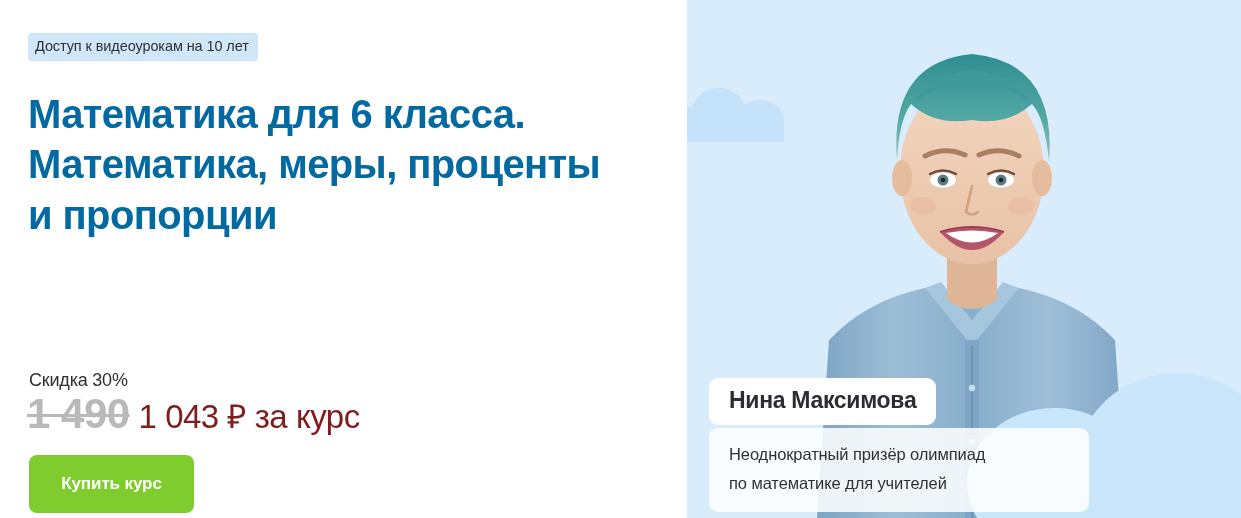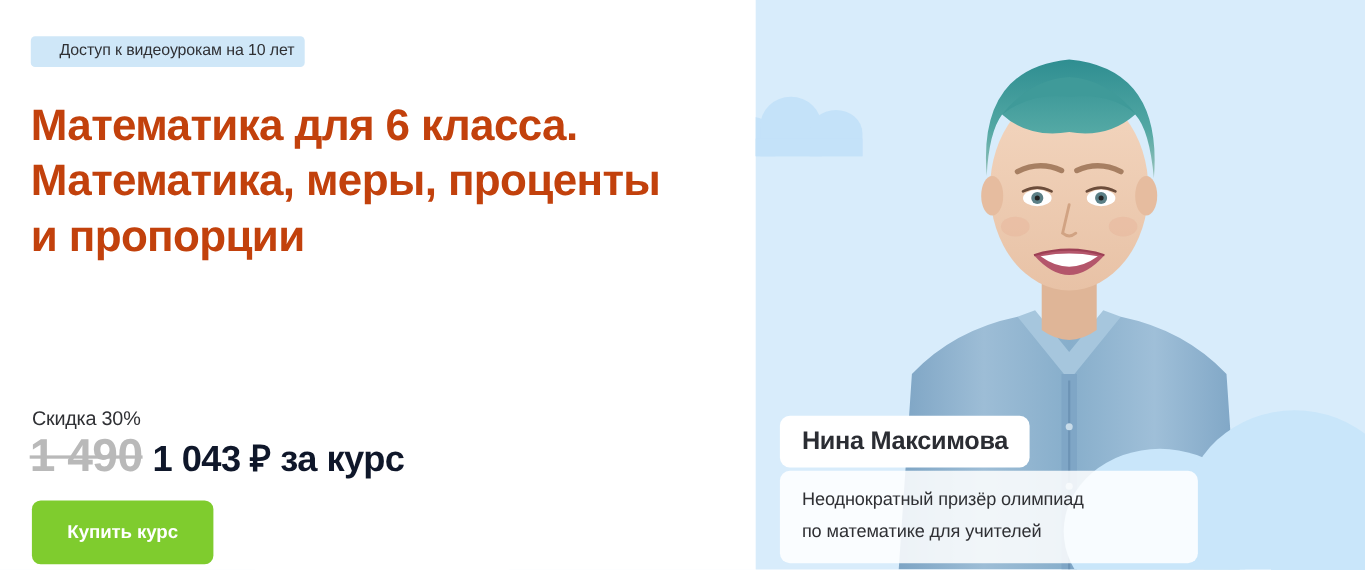--- a/index.html
+++ b/index.html
@@ -32,34 +32,34 @@
     background: #ffffff;
   }
   .access-badge {
     position: absolute;
     left: 28px;
     top: 33px;
     background: #cfe7f8;
     color: #2f3034;
     font-size: 14.5px;
     line-height: 1;
-    padding: 6px 9px 7px 26px;
+    padding: 6px 9px 7px 7px;
     border-radius: 4px;
     white-space: nowrap;
     letter-spacing: -0.1px;
   }
   .course-title {
     position: absolute;
     left: 28px;
     top: 62px;
     width: 620px;
     font-size: 40px;
     line-height: 1.26;
     font-weight: bold;
-    color: #c2410c;
+    color: #0369a1;
     letter-spacing: -0.6px;
   }
   .course-title .tline {
     display: block;
     white-space: nowrap;
   }
 
   .discount-note {
     position: absolute;
     left: 28px;
@@ -119,22 +119,22 @@
   .price-old {
     font-size: 42px;
     font-weight: bold;
     color: #b9b9b9;
     text-decoration: line-through;
     text-decoration-thickness: 2.5px;
     letter-spacing: -0.5px;
   }
   .price-new {
     font-size: 33px;
-    font-weight: bold;
-    color: #0f172a;
+    font-weight: normal;
+    color: #7f1d1d;
     letter-spacing: -0.5px;
     margin-left: 9px;
   }
 
   .buy-button {
     position: absolute;
     left: 29px;
     top: 455px;
     width: 165px;
     height: 58px;

